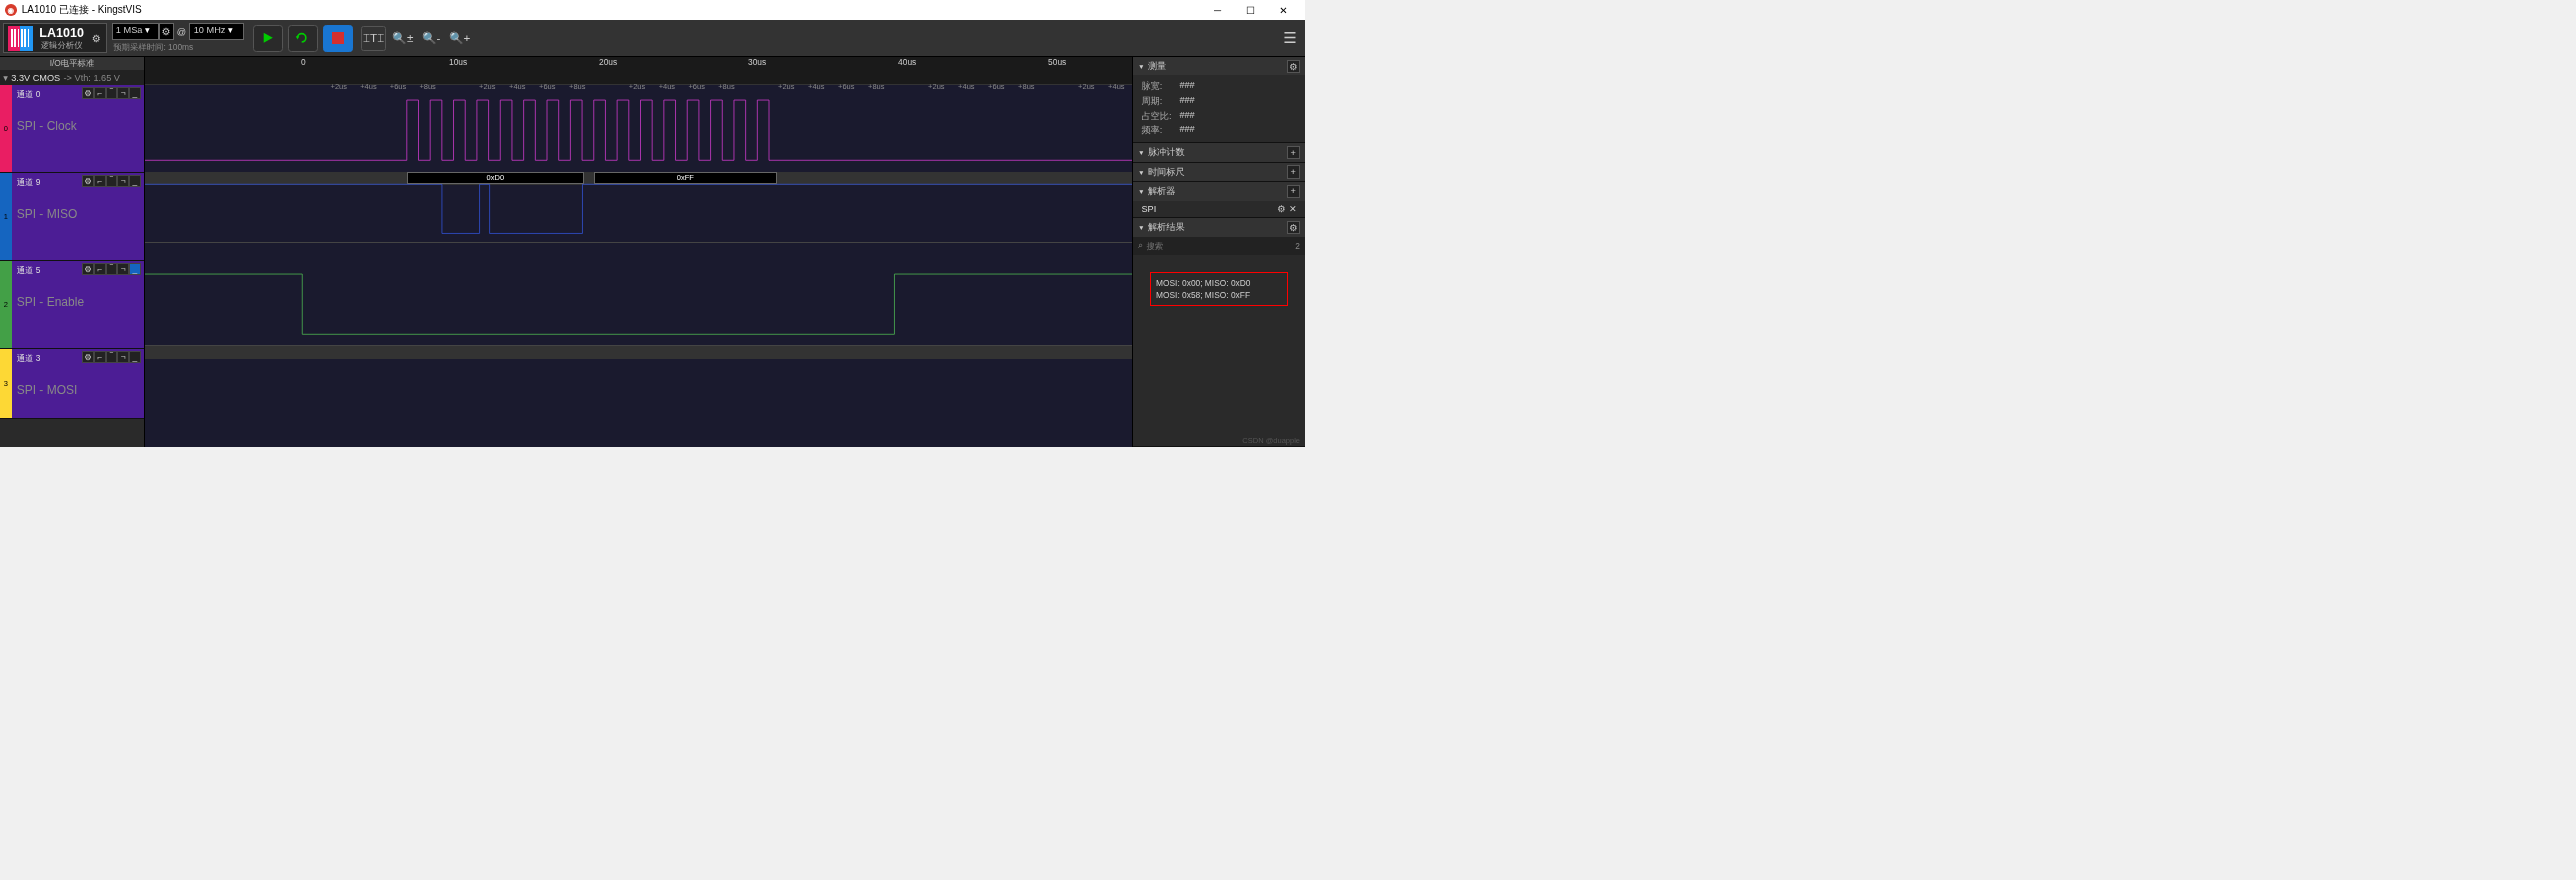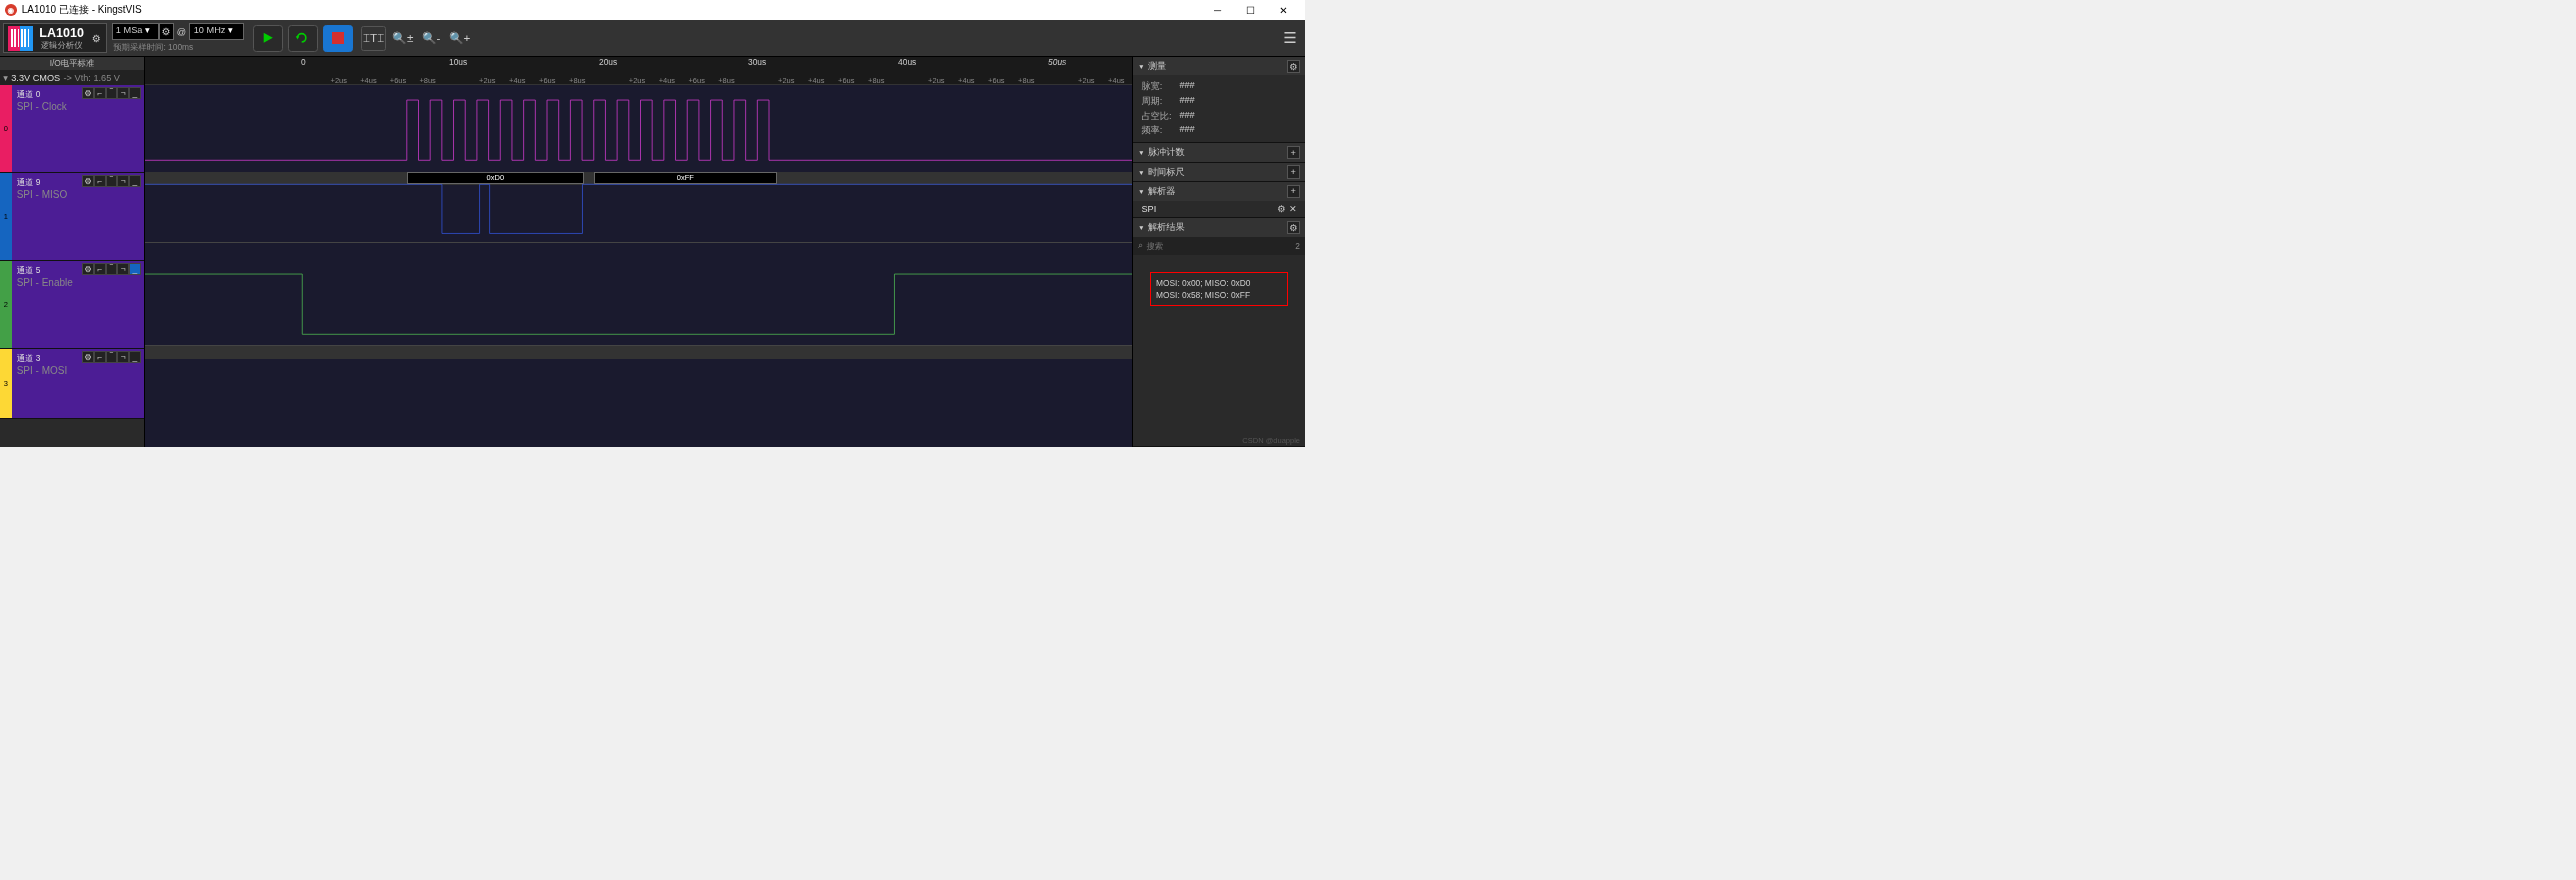--- a/index.html
+++ b/index.html
@@ -44,27 +44,27 @@
 .ch .tag{width:11.7px;display:flex;align-items:center;justify-content:center;font-size:7.5px;color:#000}
 .ch0 .tag{background:#e91e63}
 .ch1 .tag{background:#1565c0}
 .ch2 .tag{background:#43a047}
 .ch3 .tag{background:#fdd835}
 .ch .body{flex:1;background:#4c1d95;padding:3.3px 5px;position:relative}
 .ch0 .body,.ch1 .body{height:87px}
 .ch2 .body{height:87px}
 .ch3 .body{height:69px}
 .ch .nm{font-size:8.4px;color:#ddd}
-.ch .sub{font-size:10px;color:#888;margin-top:1px}
+.ch .sub{font-size:12px;color:#888;margin-top:19px}
 .ch .ctr{position:absolute;top:1.7px;right:3.3px;display:flex;gap:0}
 .ch .ctr span{width:11.7px;height:11.7px;display:inline-flex;align-items:center;justify-content:center;font-size:8.4px;color:#ccc;background:#222;border:0.8px solid #444;cursor:pointer}
 .center{flex:1;background:#1a1a2e;position:relative;overflow:hidden}
 .ruler{height:28.4px;background:#1a1a1a;position:relative;border-bottom:0.8px solid #333}
 .ruler .maj{position:absolute;top:0;font-size:8.4px;color:#ccc}
-.ruler .min{position:absolute;top:19px;font-size:7.5px;color:#888}
+.ruler .min{position:absolute;top:25px;font-size:7.5px;color:#888}
 .wave{position:absolute;left:0;right:0}
 .w0{top:28.4px;height:87px}
 .w1{top:115px;height:71px}
 .w2{top:202px;height:87px}
 .w3{top:289px;height:69px}
 .wave svg{width:100%;height:100%}
 .wave .sep{position:absolute;left:0;right:0;height:0.8px;background:#444}
 .w0 .sep{bottom:0}.w1 .sep{bottom:0}.w2 .sep{bottom:0}
 .decode{position:absolute;height:11.7px;background:#000;border:0.8px solid #666;font-size:7.5px;color:#fff;text-align:center;line-height:10px}
 .decrow{position:absolute;height:13.4px;left:0;right:0;background:#333}
@@ -234,21 +234,21 @@
           <div class="maj" style="left: 61.1%;">30us</div>
           <div class="min" style="left: 64.14%;">+2us</div>
           <div class="min" style="left: 67.18%;">+4us</div>
           <div class="min" style="left: 70.22%;">+6us</div>
           <div class="min" style="left: 73.26%;">+8us</div>
           <div class="maj" style="left: 76.3%;">40us</div>
           <div class="min" style="left: 79.34%;">+2us</div>
           <div class="min" style="left: 82.38%;">+4us</div>
           <div class="min" style="left: 85.42%;">+6us</div>
           <div class="min" style="left: 88.46%;">+8us</div>
-          <div class="maj" style="left: 91.5%; font-style: italic;">50us</div>
+          <div class="maj" style="left: 91.5%;">50us</div>
           <div class="min" style="left: 94.54%;">+2us</div>
           <div class="min" style="left: 97.58%;">+4us</div>
         </div>
 
       <div class="wave w0">
         <svg viewBox="0 0 1180 104" preserveAspectRatio="none">
           <path id="clk" fill="none" stroke="#c639c6" stroke-width="1" d="M0 90 L313 90 L313 90 L313 18 L326.96875 18 L326.96875 90 L340.9375 90 L340.9375 18 L354.90625 18 L354.90625 90 L368.875 90 L368.875 18 L382.84375 18 L382.84375 90 L396.8125 90 L396.8125 18 L410.78125 18 L410.78125 90 L424.75 90 L424.75 18 L438.71875 18 L438.71875 90 L452.6875 90 L452.6875 18 L466.65625 18 L466.65625 90 L480.625 90 L480.625 18 L494.59375 18 L494.59375 90 L508.5625 90 L508.5625 18 L522.53125 18 L522.53125 90 L536.5 90 L536.5 18 L550.46875 18 L550.46875 90 L564.4375 90 L564.4375 18 L578.40625 18 L578.40625 90 L592.375 90 L592.375 18 L606.34375 18 L606.34375 90 L620.3125 90 L620.3125 18 L634.28125 18 L634.28125 90 L648.25 90 L648.25 18 L662.21875 18 L662.21875 90 L676.1875 90 L676.1875 18 L690.15625 18 L690.15625 90 L704.125 90 L704.125 18 L718.09375 18 L718.09375 90 L732.0625 90 L732.0625 18 L746.03125 18 L746.03125 90 L1180 90"></path>
         </svg>
         <div class="sep"></div>
       </div>

